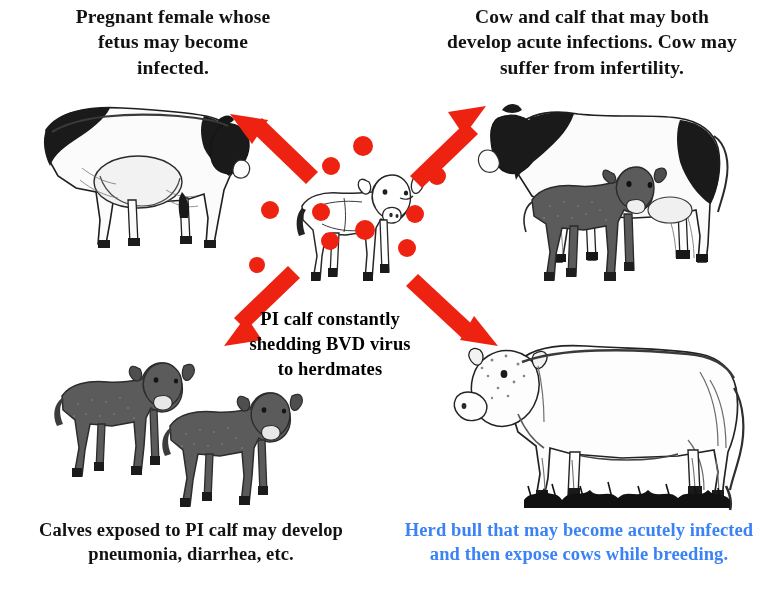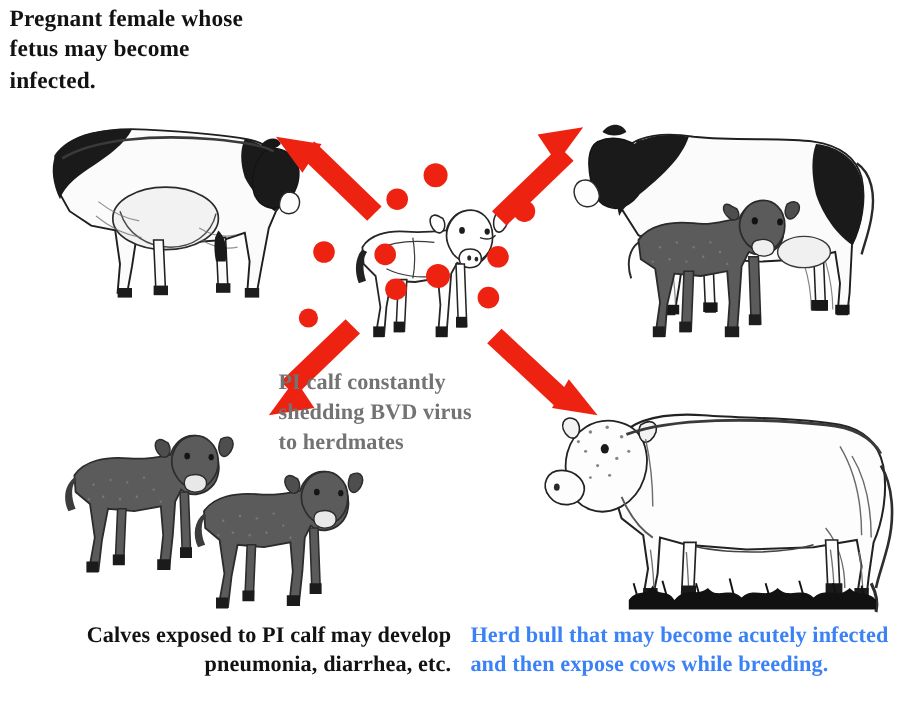--- a/index.html
+++ b/index.html
@@ -13,21 +13,21 @@
   }
   #diagram {
     position: relative;
     width: 768px;
     height: 592px;
     background: #ffffff;
     overflow: hidden;
   }
   .caption {
     position: absolute;
-    text-align: left;
+    text-align: center;
     font-family: "Liberation Serif", "DejaVu Serif", serif;
     font-weight: bold;
     color: #121212;
     line-height: 1.30;
     letter-spacing: 0.1px;
     white-space: pre-line;
   }
   .caption-top-left {
     left: 8px;  top: 4px;  width: 330px;
     font-size: 19.5px;
@@ -37,21 +37,21 @@
     font-size: 19.5px;
   }
   .caption-center {
     left: 232px; top: 307px; width: 196px;
     font-size: 18.5px;
     line-height: 1.34;
   }
   .caption-bottom-left {
     left: 6px; top: 518px; width: 370px;
     font-size: 18.5px;
-    text-align: right;
+    text-align: center;
   }
   .caption-bottom-right {
     left: 392px; top: 518px; width: 374px;
     font-size: 18.5px;
   }
 
   
   .dot {
     position: absolute;
     border-radius: 50%;
@@ -220,20 +220,23 @@
             <circle cx="126" cy="126" r="1"></circle>
           <circle cx="70" cy="134" r="1"></circle>
             <circle cx="132" cy="136" r="1"></circle>
         </g>
 
         <path d="M58 118 C50 124 48 136 52 148" fill="none" stroke="#2a2a2a" stroke-width="1.6"></path>
       </g>
     </svg>
   </div>
 
+  <div class="caption caption-top-right" style="color: rgb(18, 18, 18);">Cow and calf that may both
+develop acute infections. Cow may
+suffer from infertility.</div>
 
   <div class="figure" style="left:292px; top:162px; width:130px; height:128px;">
     <svg viewBox="0 0 130 128" width="130" height="128" aria-hidden="true">
       <g>
 
         <path d="M10 44 C16 34 30 30 46 31 C58 32 70 31 80 30
                  C82 22 88 15 96 14 C104 13 111 18 114 26
                  C118 34 118 46 112 53 C106 60 96 62 89 57
                  L84 66 L82 92 L80 118 L73 118 L75 92 L73 70
                  L54 73 L34 72 L30 94 L28 118 L21 118 L25 94 L21 68
@@ -318,21 +321,21 @@
 
   <div class="arrow" style="left:406px; top:266px; width:100px; height:84px;">
     <svg viewBox="0 0 100 84" width="100" height="84">
       <g fill="#ee2211">
         <path d="M4 2 L62 56 L50 68 L-8 14 Z" transform="translate(8,6)"></path>
         <path d="M60 44 L84 74 L46 68 Z" transform="translate(8,6)"></path>
       </g>
     </svg>
   </div>
 
-  <div class="caption caption-center" style="color: #737373;">PI calf  constantly
+  <div class="caption caption-center" style="color: #000000;">PI calf  constantly
 shedding BVD virus
 to herdmates</div>
 
   <div class="figure" style="left:44px; top:358px; width:232px; height:162px;">
     <svg viewBox="0 0 232 162" width="232" height="162" aria-hidden="true">
 
       <g>
         <path d="M18 38 C26 26 44 22 64 24 C76 25 88 23 98 21
                  C101 12 108 5 117 5 C126 5 133 11 136 20
                  C140 29 139 41 132 48 C125 55 114 56 107 50

